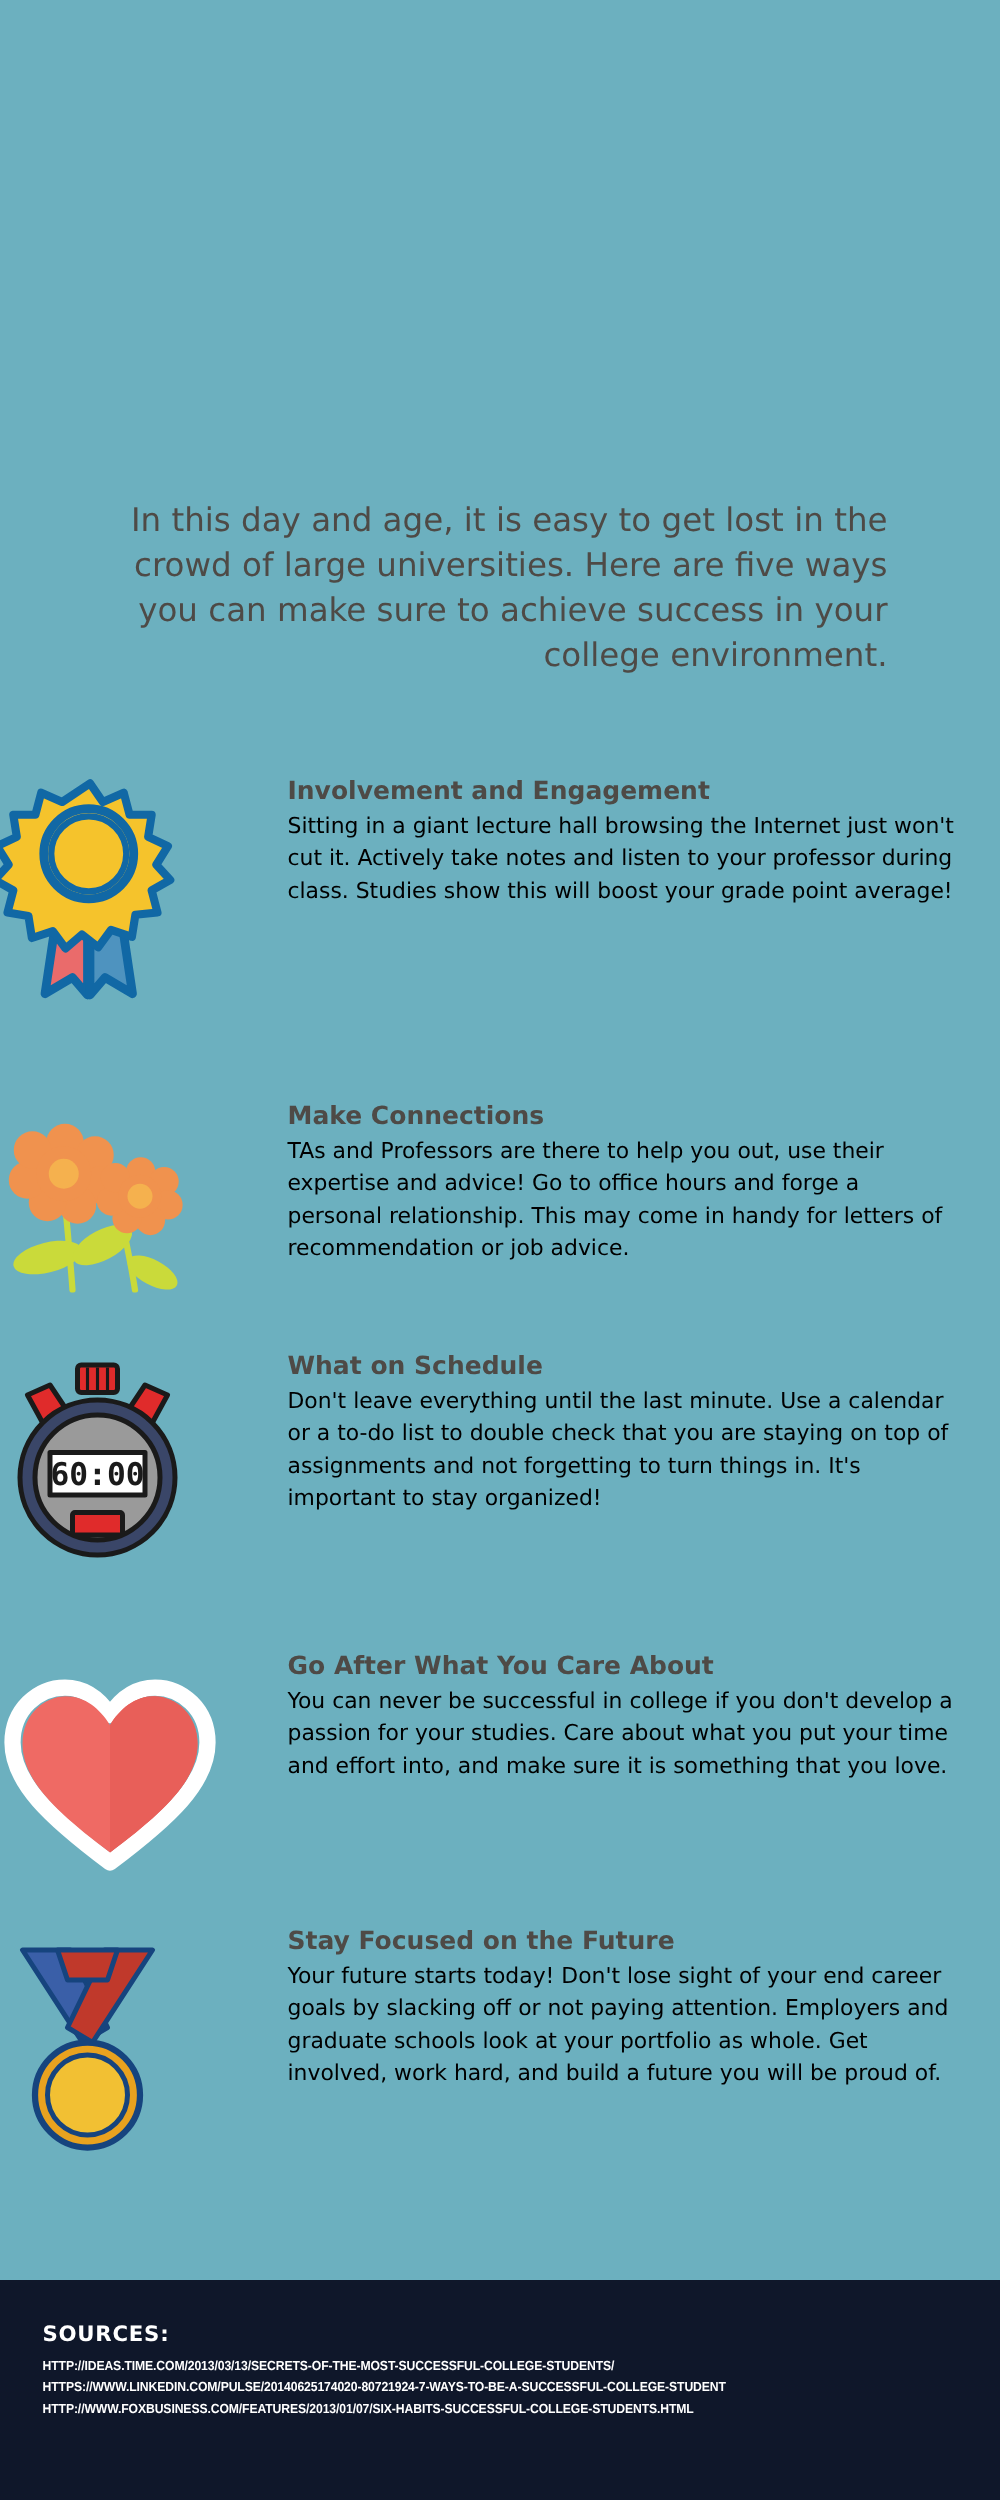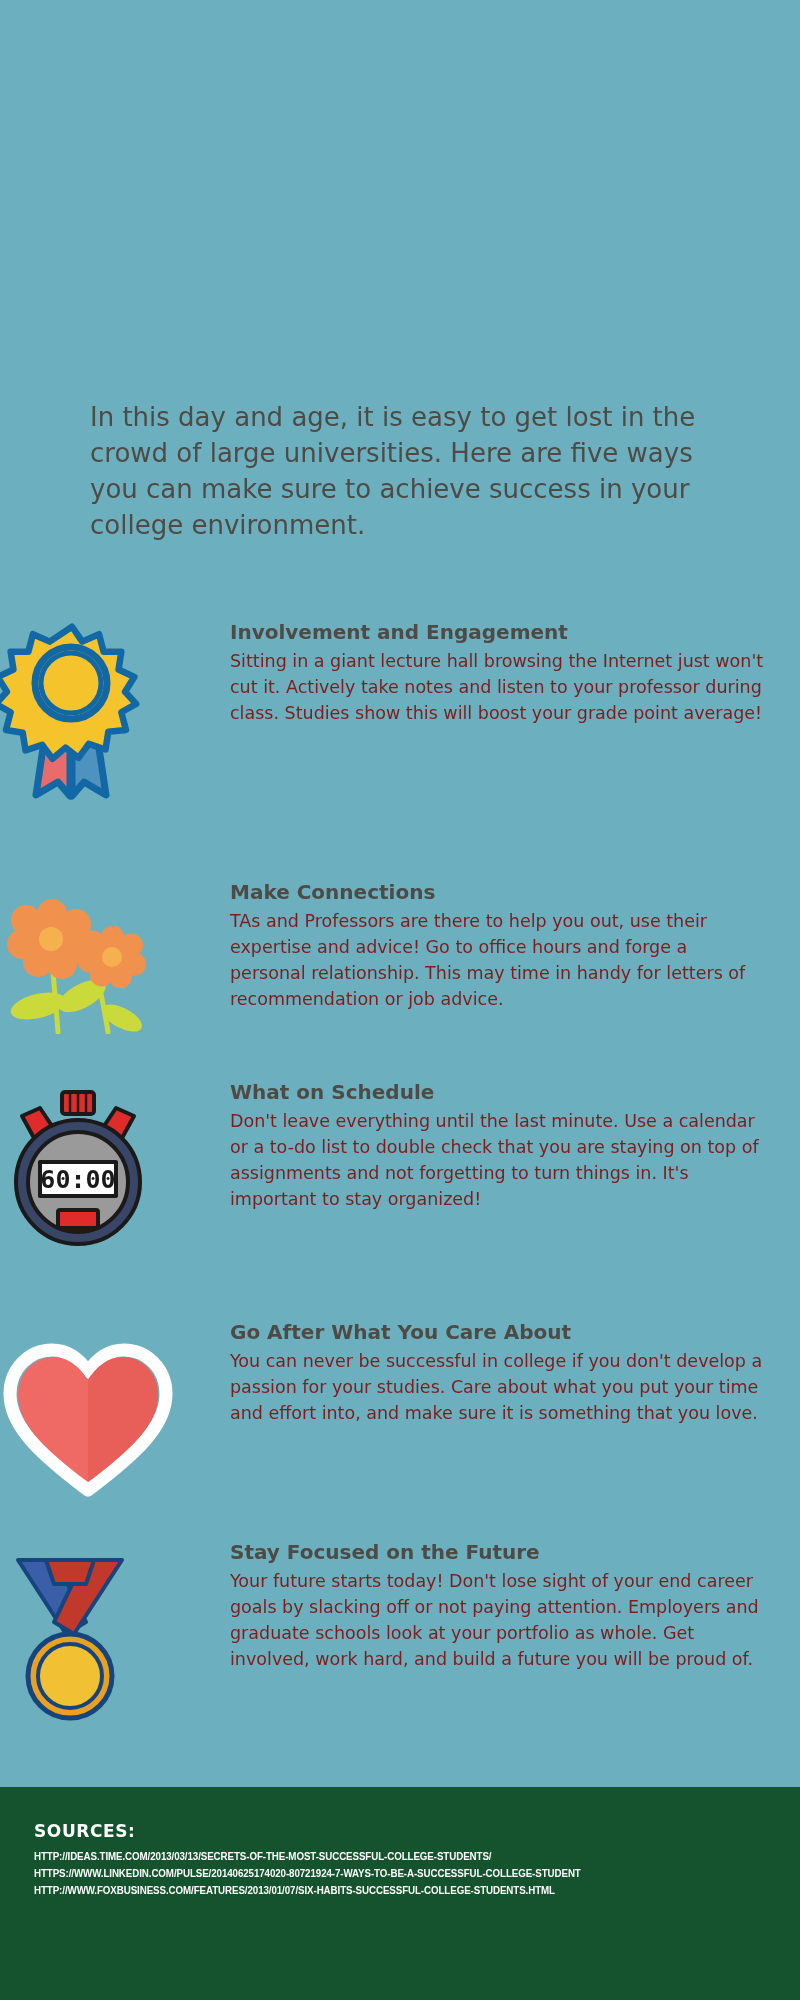--- a/index.html
+++ b/index.html
@@ -64,21 +64,21 @@
     width: 760px;
     text-shadow: 1px 1px 0 rgba(255,255,255,0.55);
   }
 
   
   .intro {
     position: absolute;
     left: 90px;
     top: 400px;
     width: 620px;
-    text-align: left;
+    text-align: right;
     color: #4e4a46;
     font-family: "DejaVu Sans", sans-serif;
     font-size: 26px;
     line-height: 1.38;
   }
 
   
   .section {
     position: absolute;
     left: 0;
@@ -100,21 +100,21 @@
   }
   .sec-heading {
     color: #4e4a46;
     font-size: 20px;
     font-weight: bold;
     font-family: "DejaVu Sans", sans-serif;
     margin: 0 0 5px 0;
     line-height: 1.2;
   }
   .sec-body {
-    color: #7f1d1d;
+    color: #000000;
     font-size: 17.5px;
     line-height: 1.48;
     font-family: "DejaVu Sans", sans-serif;
     margin: 0;
   }
 
   .s1 { top: 620px; }
   .s2 { top: 880px; }
   .s3 { top: 1080px; }
   .s4 { top: 1320px; }
@@ -125,22 +125,22 @@
   .s3 .icon-col { padding-top: 6px; }
   .s4 .icon-col { padding-top: 20px; }
   .s5 .icon-col { padding-top: 16px; }
 
   
   .footer {
     position: absolute;
     left: 0;
     bottom: 0;
     width: 800px;
-    height: 213px;
-    background: #14532d;
+    height: 176px;
+    background: #0f172a;
   }
   .footer-inner {
     display: flex;
     justify-content: space-between;
     align-items: flex-start;
     padding: 34px 34px 0 34px;
     box-sizing: border-box;
     height: 100%;
   }
   .sources-label {
@@ -235,21 +235,21 @@
               <circle cx="51" cy="55" r="22"></circle>
             </g>
           </g>
           <circle cx="51" cy="55" r="12" fill="#f5b14e"></circle>
           <circle cx="112" cy="73" r="10" fill="#f5b14e"></circle>
         </svg>
       </span>
     </div>
     <div class="text-col">
       <h3 class="sec-heading">Make Connections</h3>
-      <p class="sec-body">TAs and Professors are there to help you out, use their expertise and advice! Go to office hours and forge a personal relationship. This may time in handy for letters of recommendation or job advice.</p>
+      <p class="sec-body">TAs and Professors are there to help you out, use their expertise and advice! Go to office hours and forge a personal relationship. This may come in handy for letters of recommendation or job advice.</p>
     </div>
   </div>
 
   <div class="section s3">
     <div class="icon-col">
       <span>
         <svg width="156" height="170" viewBox="0 0 156 170">
           <g stroke="#1a1a1a" stroke-width="4" stroke-linejoin="round">
             <rect x="62" y="6" width="32" height="22" rx="3" fill="#e02b2b"></rect>
             <polygon points="22,30 40,22 52,40 34,52" fill="#e02b2b"></polygon>

